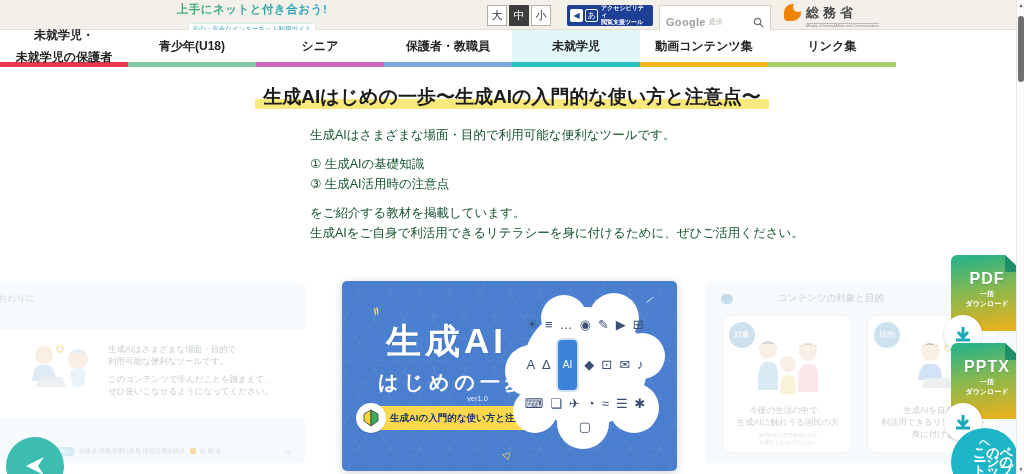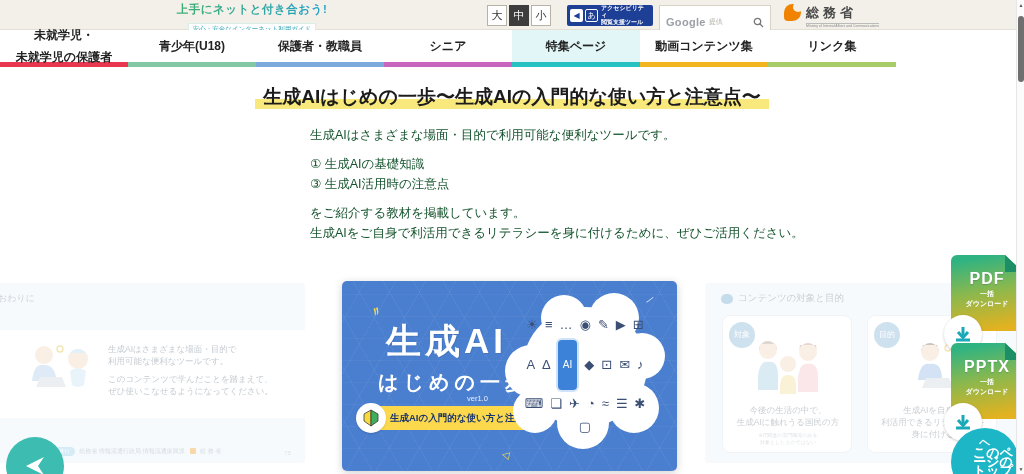--- a/index.html
+++ b/index.html
@@ -98,21 +98,21 @@
     transform:rotate(30deg); }
   .cloud { position:absolute; right:12px; top:16px; width:160px; height:158px; }
   .cb { position:absolute; background:#fff; border-radius:50%; }
   .cloud-icons { position:absolute; left:14px; top:18px; width:132px; height:122px; display:flex;
     flex-wrap:wrap; align-items:center; justify-content:center; gap:3px 7px; z-index:2; }
   .cloud-ic { font-size:13px; color:#3b4f75; line-height:16px; }
   .cloud-ic.ai-chip { background:#3b82d8; color:#fff; font-size:10px; font-weight:normal;
     border-radius:4px; padding:17px 5px; box-shadow:0 0 0 2px #cfe2f7; }
 
   .slide-next { left:705px; top:283px; width:335px; height:180px; background:#edf5fa; }
-  .sn-head { position:absolute; left:16px; top:9px; display:flex; align-items:center; }
+  .sn-head { position:absolute; left:16px; top:9px; display:flex; align-items:center;gap:40px; }
   .sn-bullet { width:12px; height:10px; background:#7fb3d5; border-radius:5px; margin-right:5px; }
   .sn-head-txt { font-size:9.5px; color:#8a959e; }
   .sn-card { position:absolute; top:32px; width:130px; height:138px; background:#fff;
     border:1px solid #e0e7ec; border-radius:8px; }
   .sn-card.c1 { left:17px; } .sn-card.c2 { left:162px; }
   .sn-badge { position:absolute; left:6px; top:6px; width:26px; height:26px; background:#93bedd;
     border-radius:50%; color:#fff; font-size:8px; line-height:26px; text-align:center; }
   .sn-ill { position:absolute; left:0; top:22px; width:130px; text-align:center; }
   .sn-cap { position:absolute; left:0; top:88px; width:130px; text-align:center; font-size:8.5px;
     color:#8a949c; line-height:12px; }
@@ -199,28 +199,28 @@
   </div>
 
   <div class="navbar">
     <div class="nav-tab" style="border-bottom-color: rgb(232, 55, 79);">
       <span>未就学児・</span>
       <span>未就学児の保護者</span>
     </div>
     <div class="nav-tab" style="border-bottom-color: rgb(132, 199, 165);">
       <span>青少年(U18)</span>
     </div>
+    <div class="nav-tab" style="border-bottom-color: rgb(201, 102, 189);">
+      <span>シニア</span>
+    </div>
     <div class="nav-tab" style="border-bottom-color: rgb(123, 169, 220);">
       <span>保護者・教職員</span>
     </div>
-    <div class="nav-tab" style="border-bottom-color: rgb(201, 102, 189);">
-      <span>シニア</span>
-    </div>
     <div class="nav-tab active" style="border-bottom-color: rgb(41, 194, 194); background: rgb(226, 246, 248);">
-      <span>特集ページ</span>
+      <span>未就学児</span>
     </div>
     <div class="nav-tab" style="border-bottom-color: rgb(242, 181, 32);">
       <span>動画コンテンツ集</span>
     </div>
     <div class="nav-tab" style="border-bottom-color: rgb(168, 204, 103);">
       <span>リンク集</span>
     </div>
   </div>
 
   <div class="page-title">

